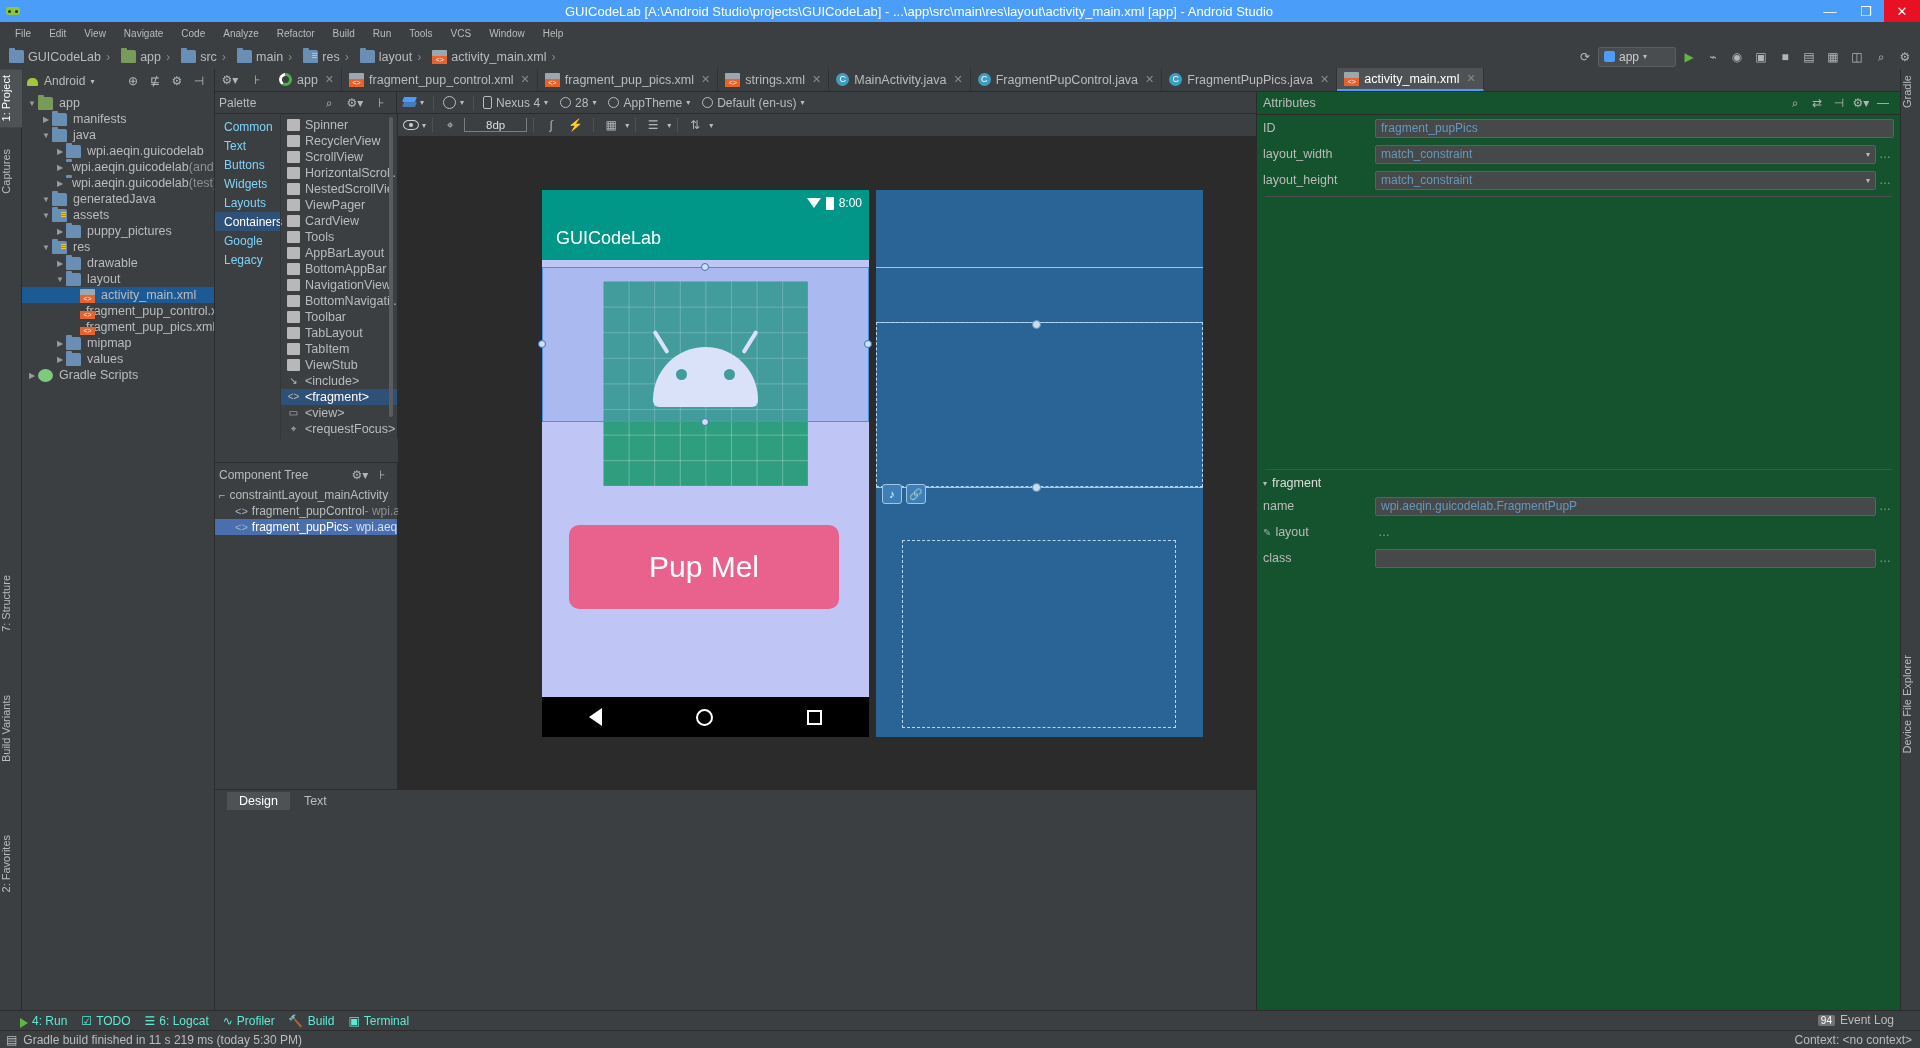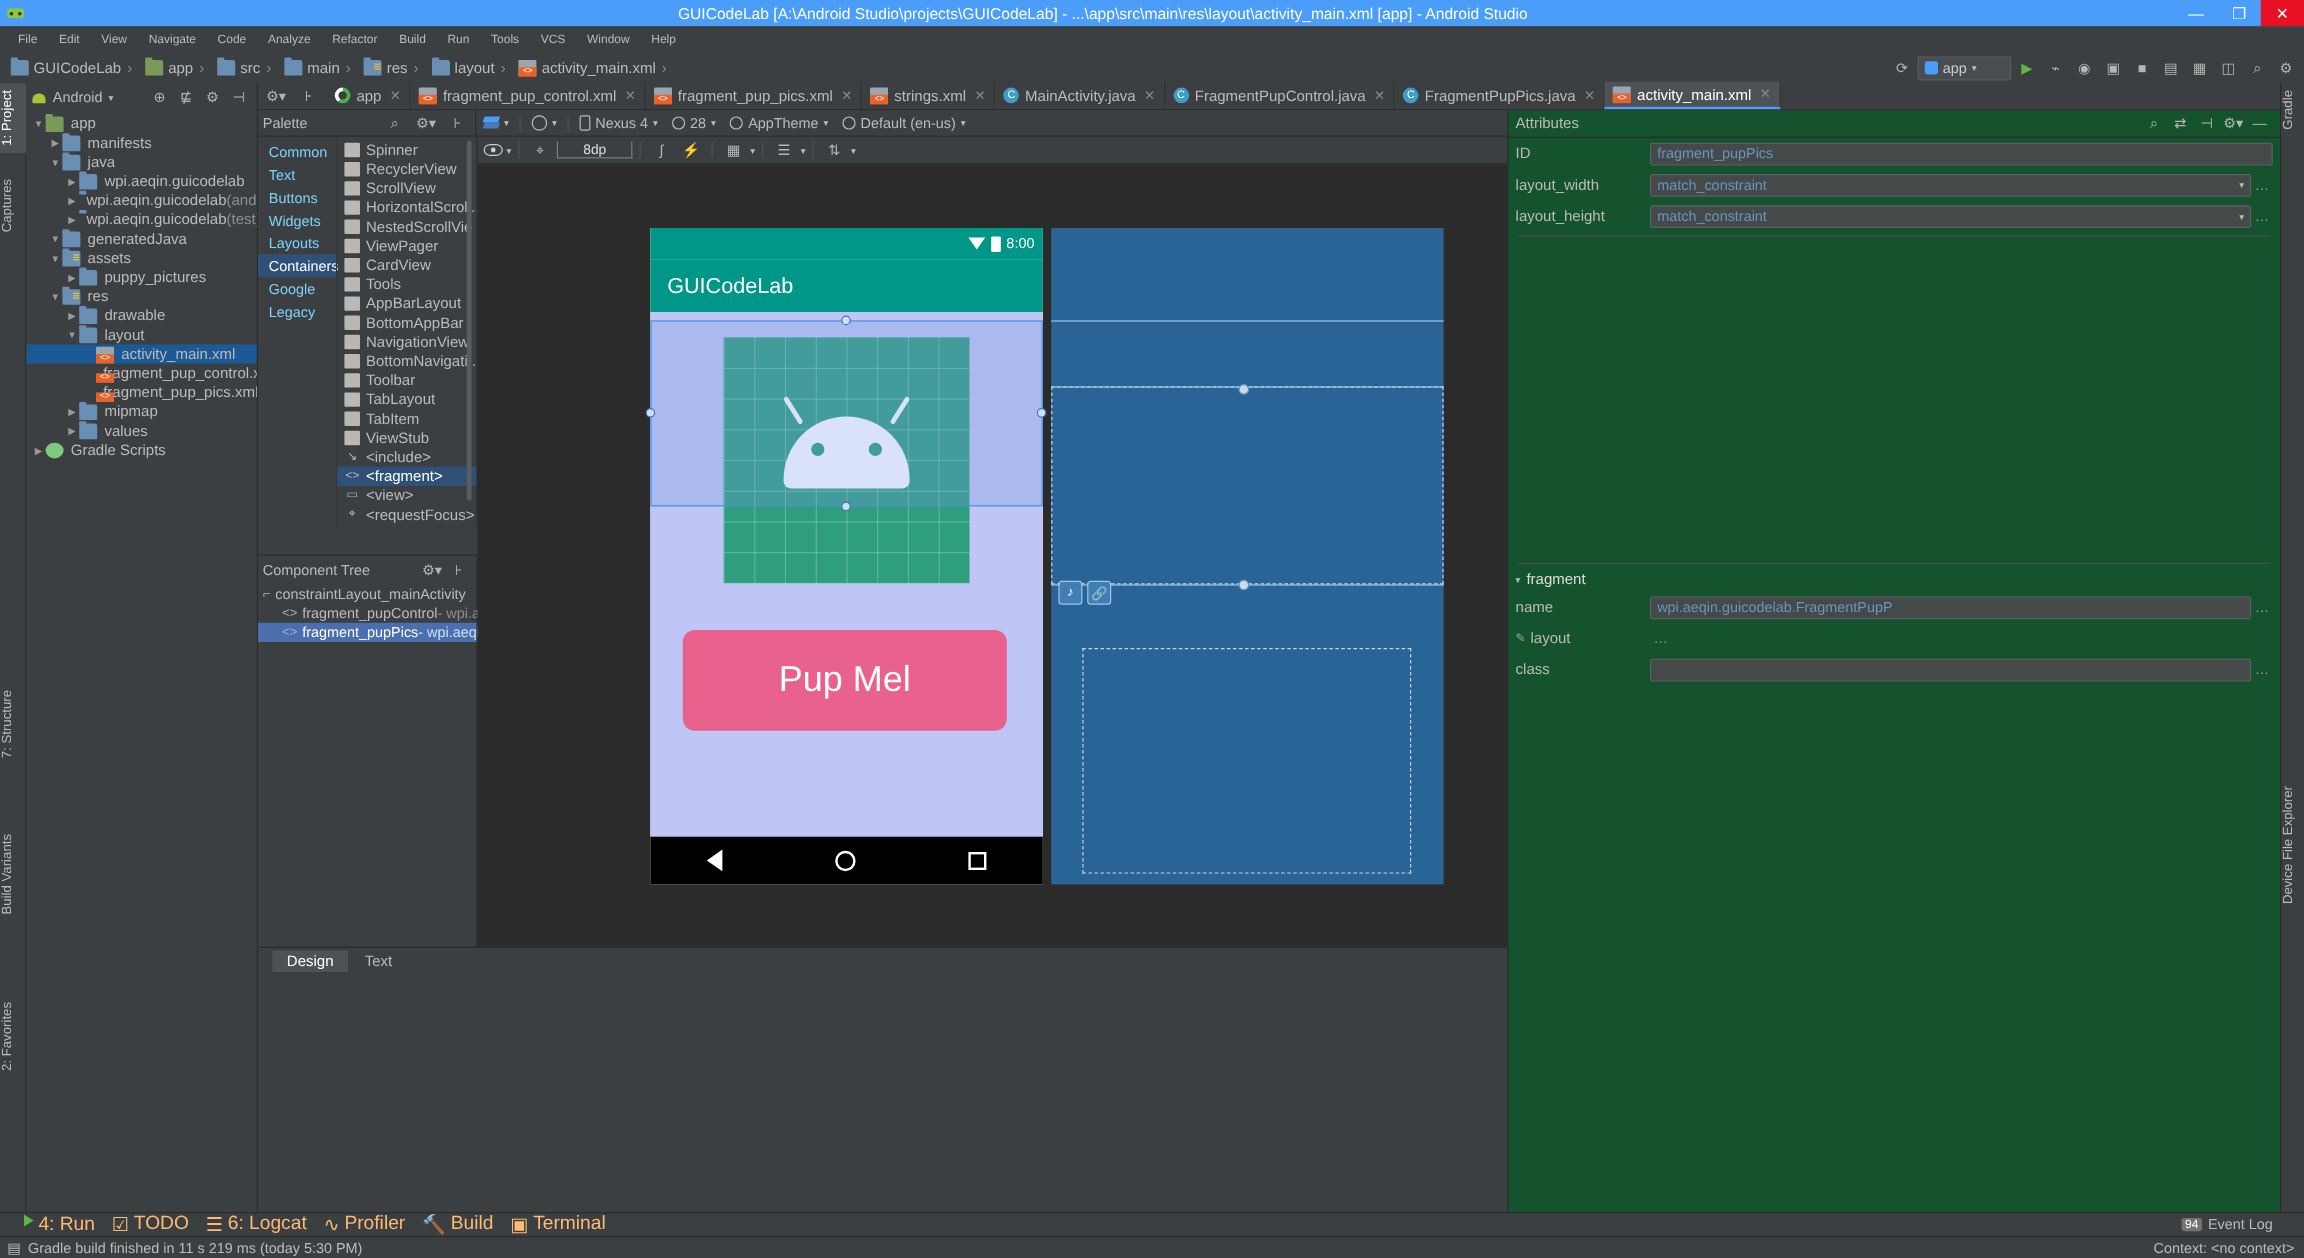--- a/index.html
+++ b/index.html
@@ -254,21 +254,21 @@
            justify-content:space-between;}
   .aell { width:18px; text-align:center; color:#999; font-size:12px;}
   .adiv { height:1px; background:#4b4e50; margin:3px 8px; }
   .seccap { display:flex; align-items:center; gap:5px; height:20px; padding:0 6px; font-size:12.5px;
             color:#dddddd; }
 
   
   .statusstrip { position:absolute; left:0; top:1010px; width:1920px; height:20px;
                  background:#3c3f41; display:flex; align-items:center; padding-left:20px; gap:14px;
                  border-top:1px solid #2b2b2b;}
-  .sitem { display:flex; align-items:flex-start; gap:4px; font-size:16px; color:#fdba74; }
+  .sitem { display:flex; align-items:flex-end; gap:4px; font-size:12px; color:#5eead4; }
   .playIco{width:0;height:0;border-top:5px solid transparent;border-bottom:5px solid transparent;
            border-left:8px solid #62b543;}
   .bottombar { position:absolute; left:0; top:1030px; width:1920px; height:18px;
                background:#3c3f41; display:flex; align-items:center; padding-left:6px;
                font-size:12px; color:#bbb; border-top:1px solid #2b2b2b;}
   .bb-right { position:absolute; right:8px; display:flex; gap:18px; align-items:center; }
   .eventlog { position:absolute; right:26px; top:1010px; height:20px; display:flex; align-items:center;
               gap:5px; font-size:12px; color:#bbb;}
   .elbadge{background:#737373;color:#fff;border-radius:2px;padding:0 3px;font-size:10px;}
 </style>

